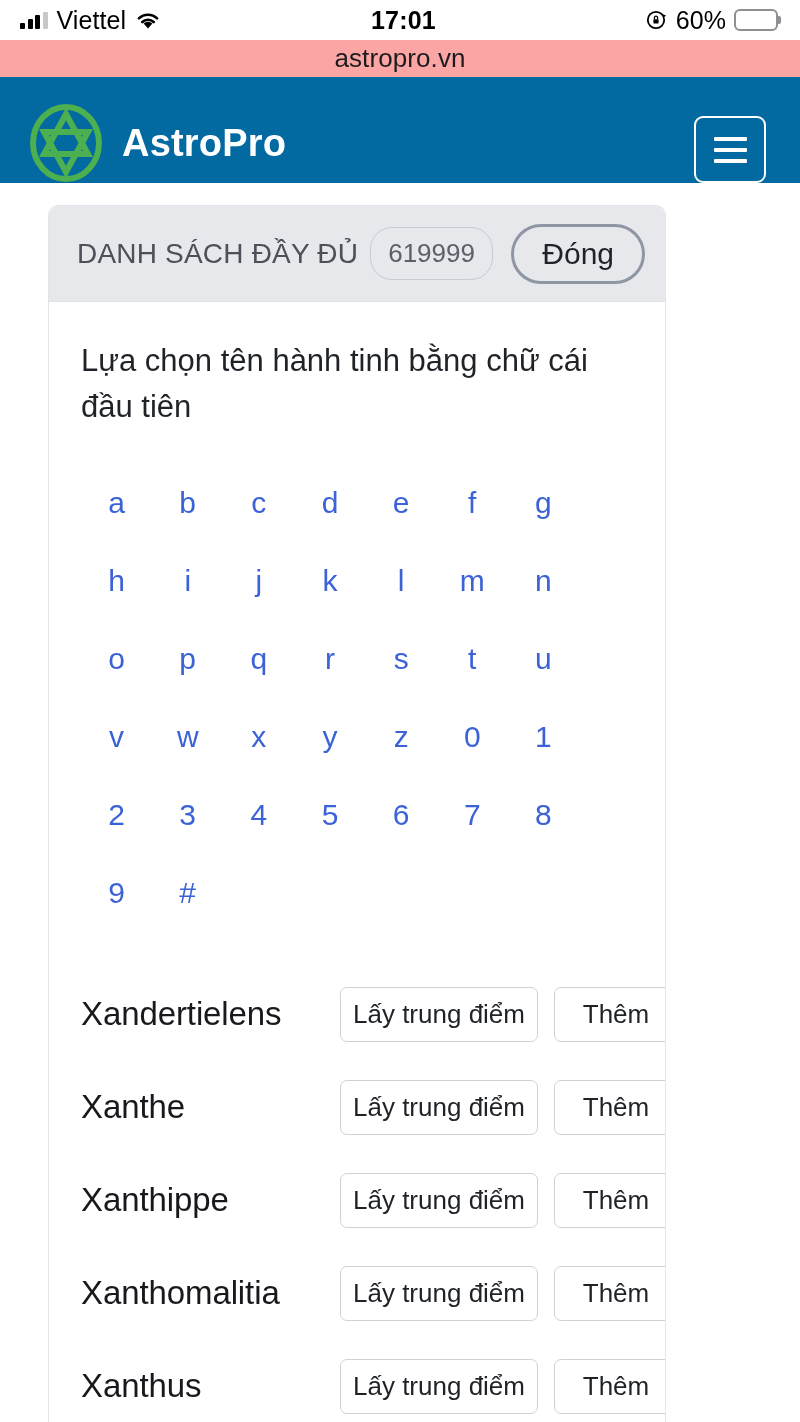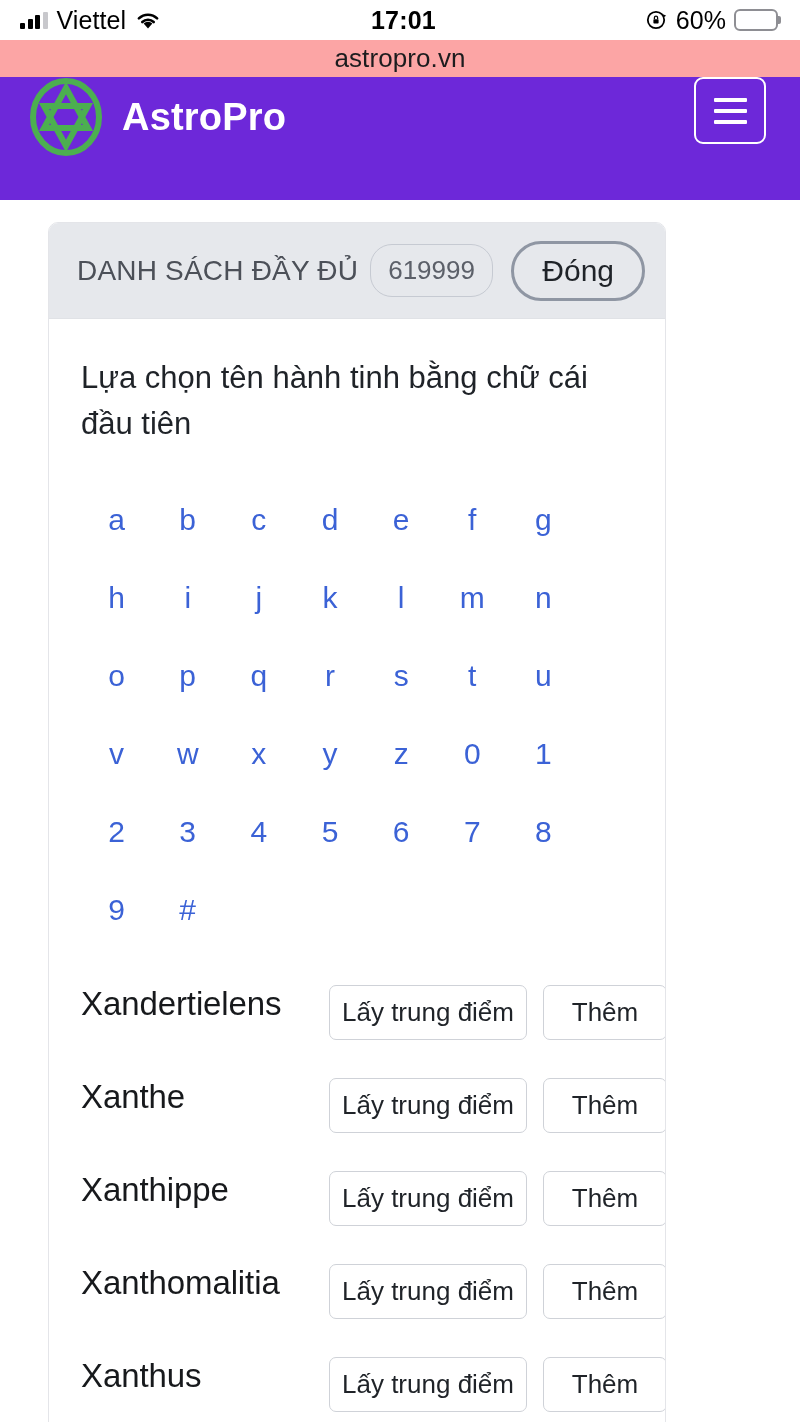--- a/index.html
+++ b/index.html
@@ -74,24 +74,24 @@
     height: 37px;
     display: flex;
     align-items: center;
     justify-content: center;
     background: #fca5a5;
   }
   .url-text { font-size: 26px; color: #1c1c1e; letter-spacing: 0.1px; }
 
   
   .appheader {
-    height: 123px;
-    background: #6d28d9;
-    display: flex;
-    align-items: flex-start;
+    height: 106px;
+    background: #0369a1;
+    display: flex;
+    align-items: flex-end;
     justify-content: space-between;
     padding: 0 34px 0 28px;
     box-sizing: border-box;
   }
   .brand { display: flex; align-items: center; gap: 18px; }
   .logo { width: 76px; height: 80px; display: block; }
   .brand-title {
     font-size: 38px;
     font-weight: 700;
     color: #ffffff;
@@ -195,22 +195,22 @@
     justify-content: center;
     font-size: 30px;
     color: #3b62d6;
     text-decoration: none;
   }
 
   .planet-list { padding-bottom: 20px; }
   .planet-row {
     height: 93px;
     display: flex;
-    align-items: flex-start;
-    gap: 4px;
+    align-items: center;
+    gap: 15px;
   }
   .planet-name {
     font-size: 33px;
     color: #17191c;
     flex: 0 0 244px;
     letter-spacing: -0.1px;
     white-space: nowrap;
   }
   .row-actions { display: flex; align-items: center; gap: 16px; }
   .btn-outline {

